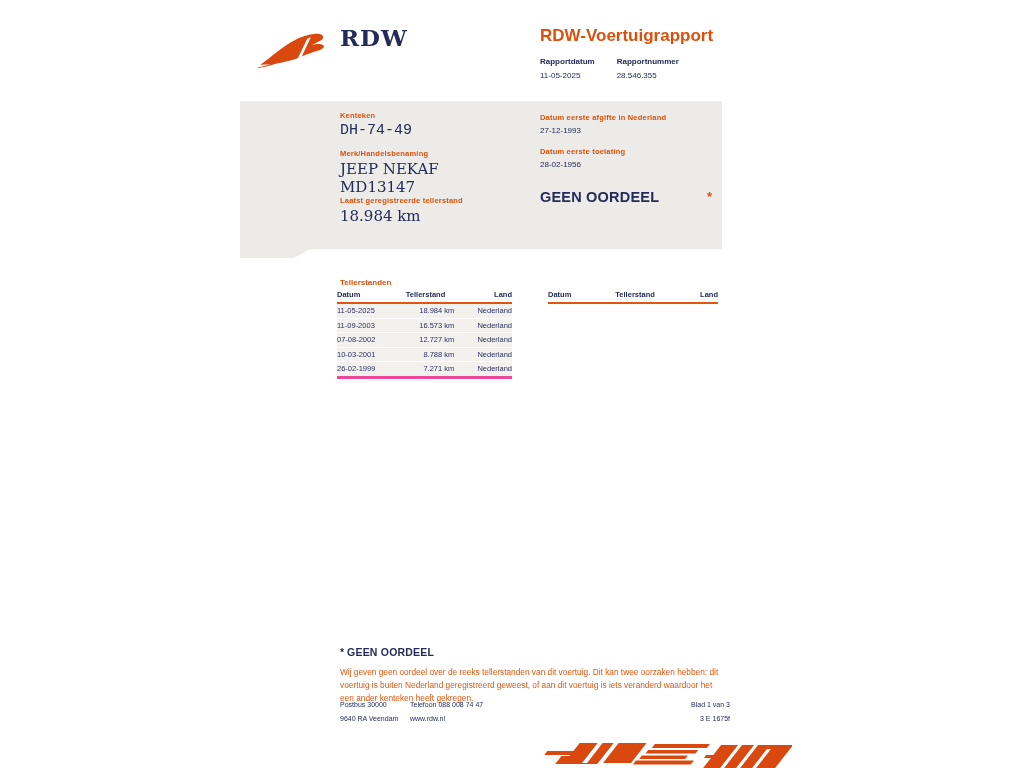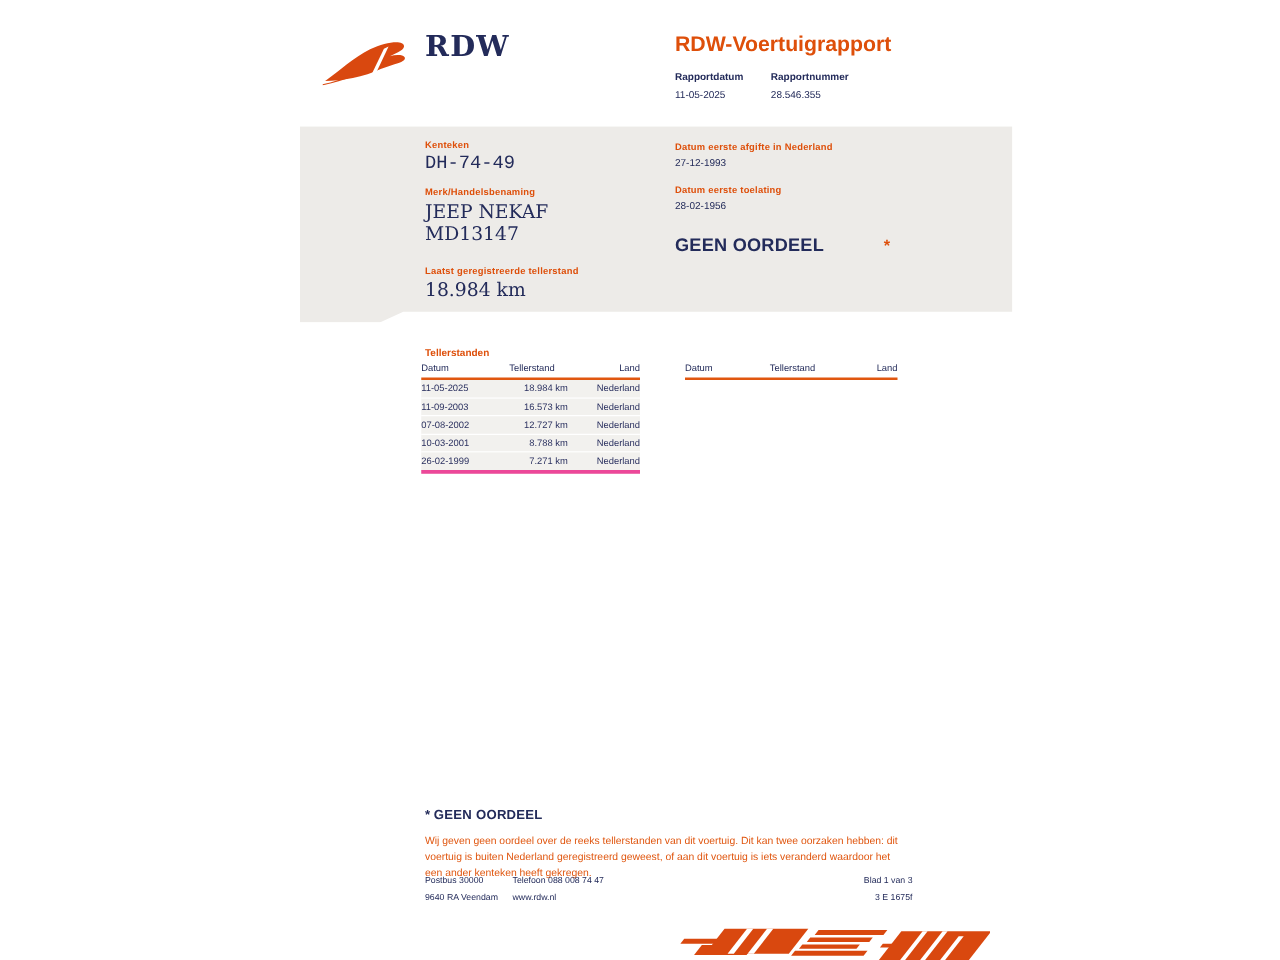--- a/index.html
+++ b/index.html
@@ -12,37 +12,37 @@
   .logo-bird{position:absolute;left:0;top:4px;width:74px;height:40px;}
   .logo-word{position:absolute;left:82px;top:-2px;font-family:"DejaVu Serif", serif;
              font-size:23px;font-weight:600;letter-spacing:1px;color:#232b5a;}
   .doc-title{position:absolute;left:540px;top:26px;font-family:Liberation Sans, sans-serif;
              font-size:17px;font-weight:bold;color:#de4f0a;}
   .meta{position:absolute;left:540px;top:57px;display:flex;gap:22px;}
   .meta .lbl{font-size:8px;font-weight:bold;color:#232b5a;}
   .meta .val{font-size:8px;color:#232b5a;margin-top:5px;}
 
   
-  .sumbox{position:absolute;left:240px;top:101px;width:570px;height:157px;background:#edebe8;
+  .sumbox{position:absolute;left:240px;top:101px;width:482px;height:157px;background:#edebe8;
           clip-path:polygon(0 0,100% 0,100% 94.5%,14.5% 94.5%,11.2% 100%,0 100%);}
   .olbl{font-size:7.5px;font-weight:bold;color:#de4f0a;letter-spacing:0.2px;}
   .serifval{font-family:"DejaVu Serif", serif;font-size:15px;color:#232b5a;}
   .sum-left{position:absolute;left:100px;top:10px;width:190px;}
   .sum-right{position:absolute;left:300px;top:12px;width:172px;}
   .sansval{font-size:8px;color:#232b5a;}
   .oordeel-row{display:flex;justify-content:space-between;align-items:flex-start;margin-top:20px;}
   .oordeel{font-size:14.5px;font-weight:bold;color:#232b5a;letter-spacing:0.2px;}
   .oordeel-star{color:#de4f0a;font-size:13px;font-weight:bold;}
 
   
   .section-title{position:absolute;left:340px;top:278px;font-size:8px;font-weight:bold;color:#de4f0a;}
   .tbl{position:absolute;top:290px;font-size:7.5px;}
   .tbl1{left:337px;width:175px;}
   .tbl2{left:548px;width:170px;}
-  .thead{display:flex;font-weight:normal;color:#232b5a;padding-bottom:3px;
+  .thead{display:flex;font-weight:bold;color:#232b5a;padding-bottom:3px;
          border-bottom:2px solid #e0560f;gap:44px;}
   .trow{display:flex;background:#f2f1ee;border-bottom:1px solid #ffffff;
         height:13.5px;align-items:center;color:#2b3160;}
   .trow:last-child{border-bottom:3px solid #ec4899;}
   .c-datum{width:36%;text-align:left;}
   .c-tstand{width:31%;text-align:right;}
   .c-land{width:33%;text-align:right;}
 
   
   .footnote{position:absolute;left:340px;top:604px;width:388px;margin-top:38px;}
@@ -88,21 +88,21 @@
     </div>
   </div>
 
   <div class="sumbox">
     <div class="sum-left">
       <div class="olbl">Kenteken</div>
       <div class="serifval" style="margin:2px 0 10px 0;font-family:Liberation Mono, monospace;">DH-74-49</div>
       <div class="olbl">Merk/Handelsbenaming</div>
       <div class="serifval" style="margin-top:2px;">JEEP NEKAF</div>
       <div class="serifval">MD13147</div>
-      <div class="olbl" style="margin-top:16px;">Laatst geregistreerde tellerstand</div>
+      <div class="olbl" style="">Laatst geregistreerde tellerstand</div>
       <div class="serifval" style="margin-top:2px;">18.984 km</div>
     </div>
     <div class="sum-right">
       <div class="olbl">Datum eerste afgifte in Nederland</div>
       <div class="sansval" style="margin:4px 0 12px 0;">27-12-1993</div>
       <div class="olbl">Datum eerste toelating</div>
       <div class="sansval" style="margin-top:4px;">28-02-1956</div>
       <div class="oordeel-row">
         <span class="oordeel">GEEN OORDEEL</span>
         <span class="oordeel-star">*</span>

